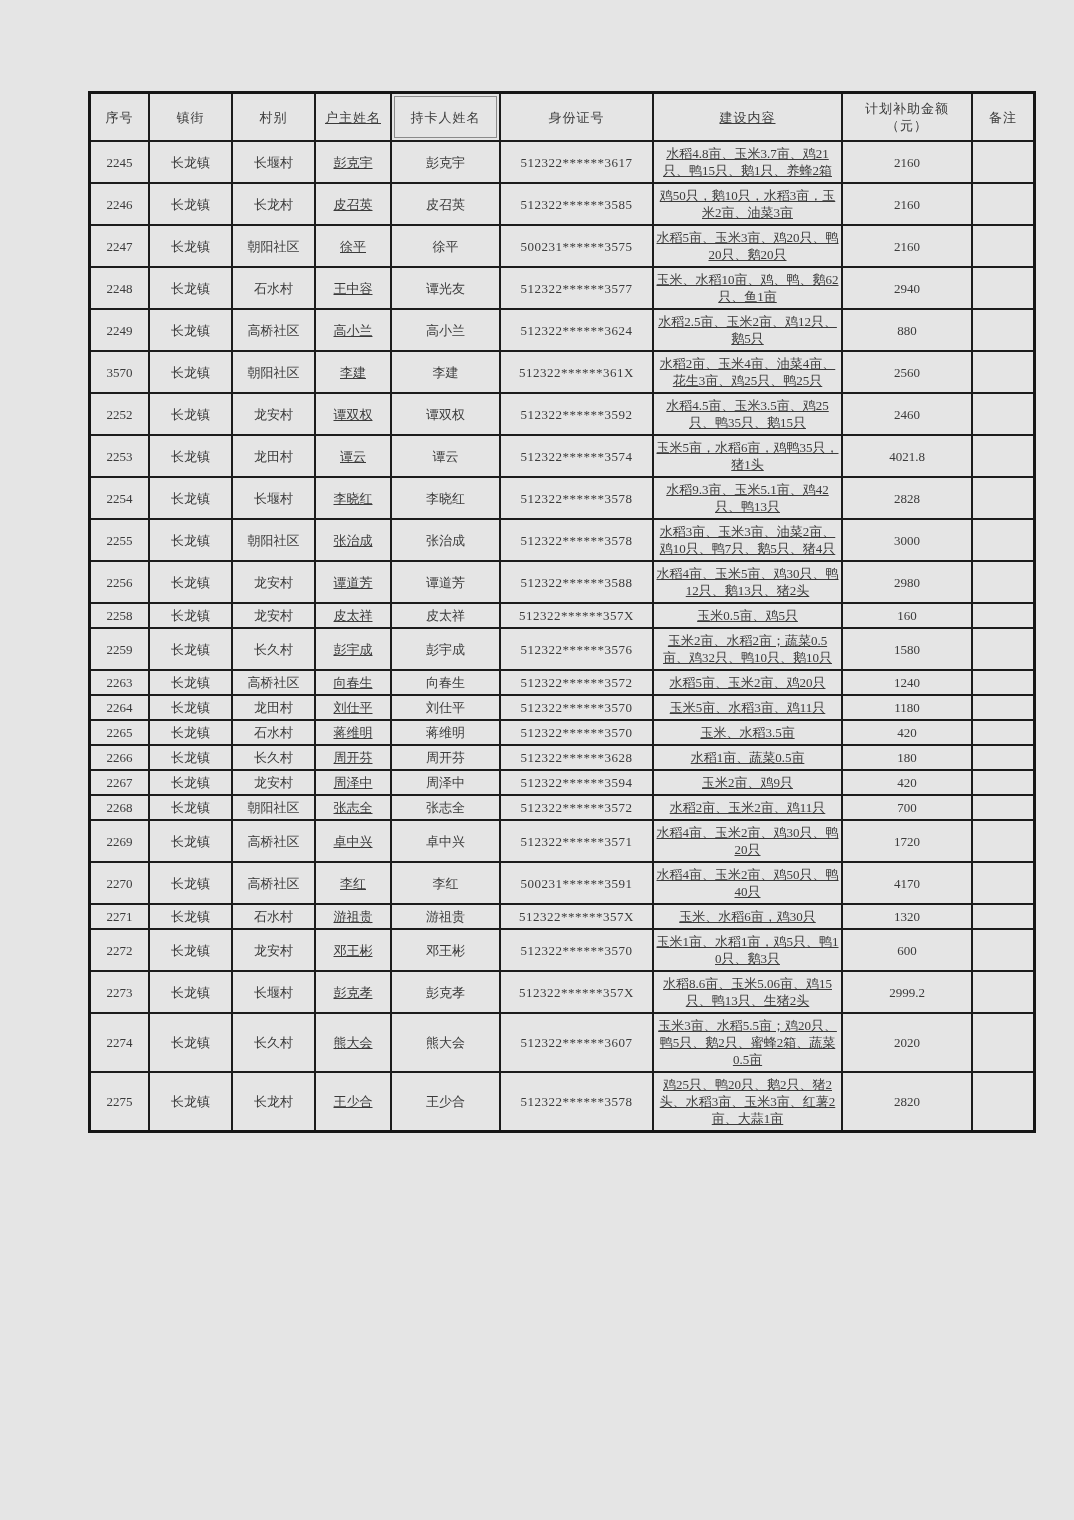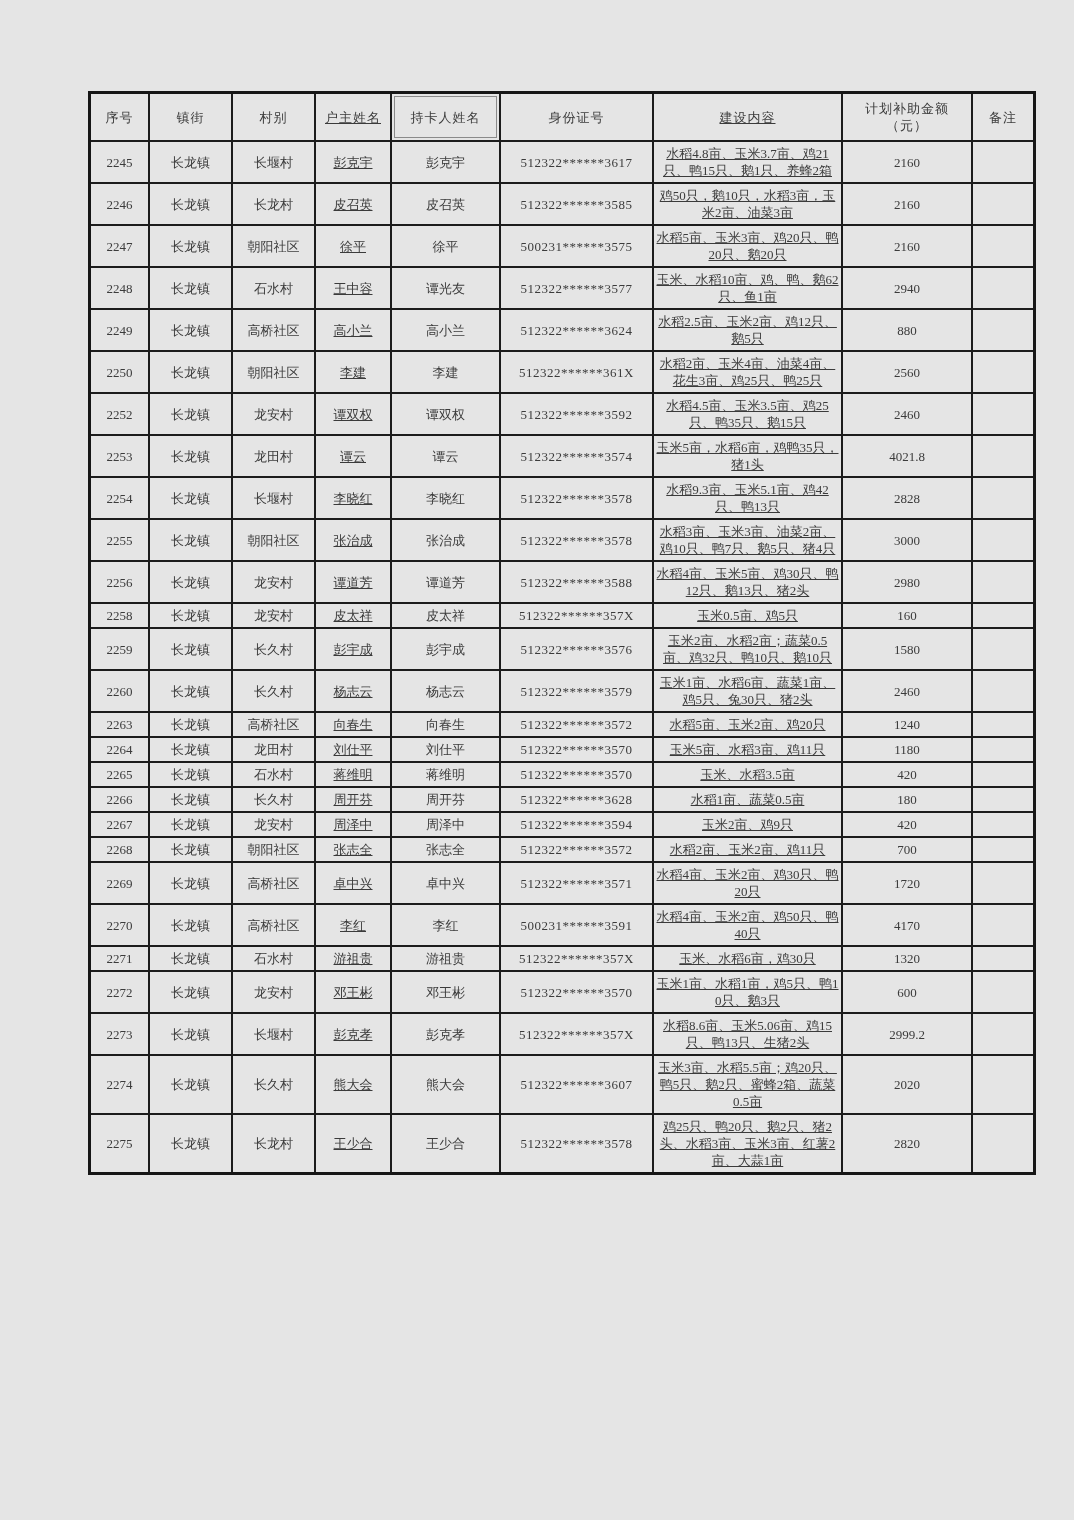--- a/index.html
+++ b/index.html
@@ -132,21 +132,21 @@
           <td class="col-town">长龙镇</td>
           <td class="col-village">高桥社区</td>
           <td class="col-household">高小兰</td>
           <td class="col-cardholder">高小兰</td>
           <td class="col-id">512322******3624</td>
           <td class="col-content">水稻2.5亩、玉米2亩、鸡12只、鹅5只</td>
           <td class="col-amount">880</td>
           <td class="col-note"></td>
         </tr>
         <tr>
-          <td class="col-seq">2250</td>
+          <td class="col-seq">3570</td>
           <td class="col-town">长龙镇</td>
           <td class="col-village">朝阳社区</td>
           <td class="col-household">李建</td>
           <td class="col-cardholder">李建</td>
           <td class="col-id">512322******361X</td>
           <td class="col-content">水稻2亩、玉米4亩、油菜4亩、花生3亩、鸡25只、鸭25只</td>
           <td class="col-amount">2560</td>
           <td class="col-note"></td>
         </tr>
         <tr>
@@ -220,31 +220,20 @@
           <td class="col-town">长龙镇</td>
           <td class="col-village">长久村</td>
           <td class="col-household">彭宇成</td>
           <td class="col-cardholder">彭宇成</td>
           <td class="col-id">512322******3576</td>
           <td class="col-content">玉米2亩、水稻2亩；蔬菜0.5亩、鸡32只、鸭10只、鹅10只</td>
           <td class="col-amount">1580</td>
           <td class="col-note"></td>
         </tr>
         <tr>
-          <td class="col-seq">2260</td>
-          <td class="col-town">长龙镇</td>
-          <td class="col-village">长久村</td>
-          <td class="col-household">杨志云</td>
-          <td class="col-cardholder">杨志云</td>
-          <td class="col-id">512322******3579</td>
-          <td class="col-content">玉米1亩、水稻6亩、蔬菜1亩、鸡5只、兔30只、猪2头</td>
-          <td class="col-amount">2460</td>
-          <td class="col-note"></td>
-        </tr>
-        <tr>
           <td class="col-seq">2263</td>
           <td class="col-town">长龙镇</td>
           <td class="col-village">高桥社区</td>
           <td class="col-household">向春生</td>
           <td class="col-cardholder">向春生</td>
           <td class="col-id">512322******3572</td>
           <td class="col-content">水稻5亩、玉米2亩、鸡20只</td>
           <td class="col-amount">1240</td>
           <td class="col-note"></td>
         </tr>

